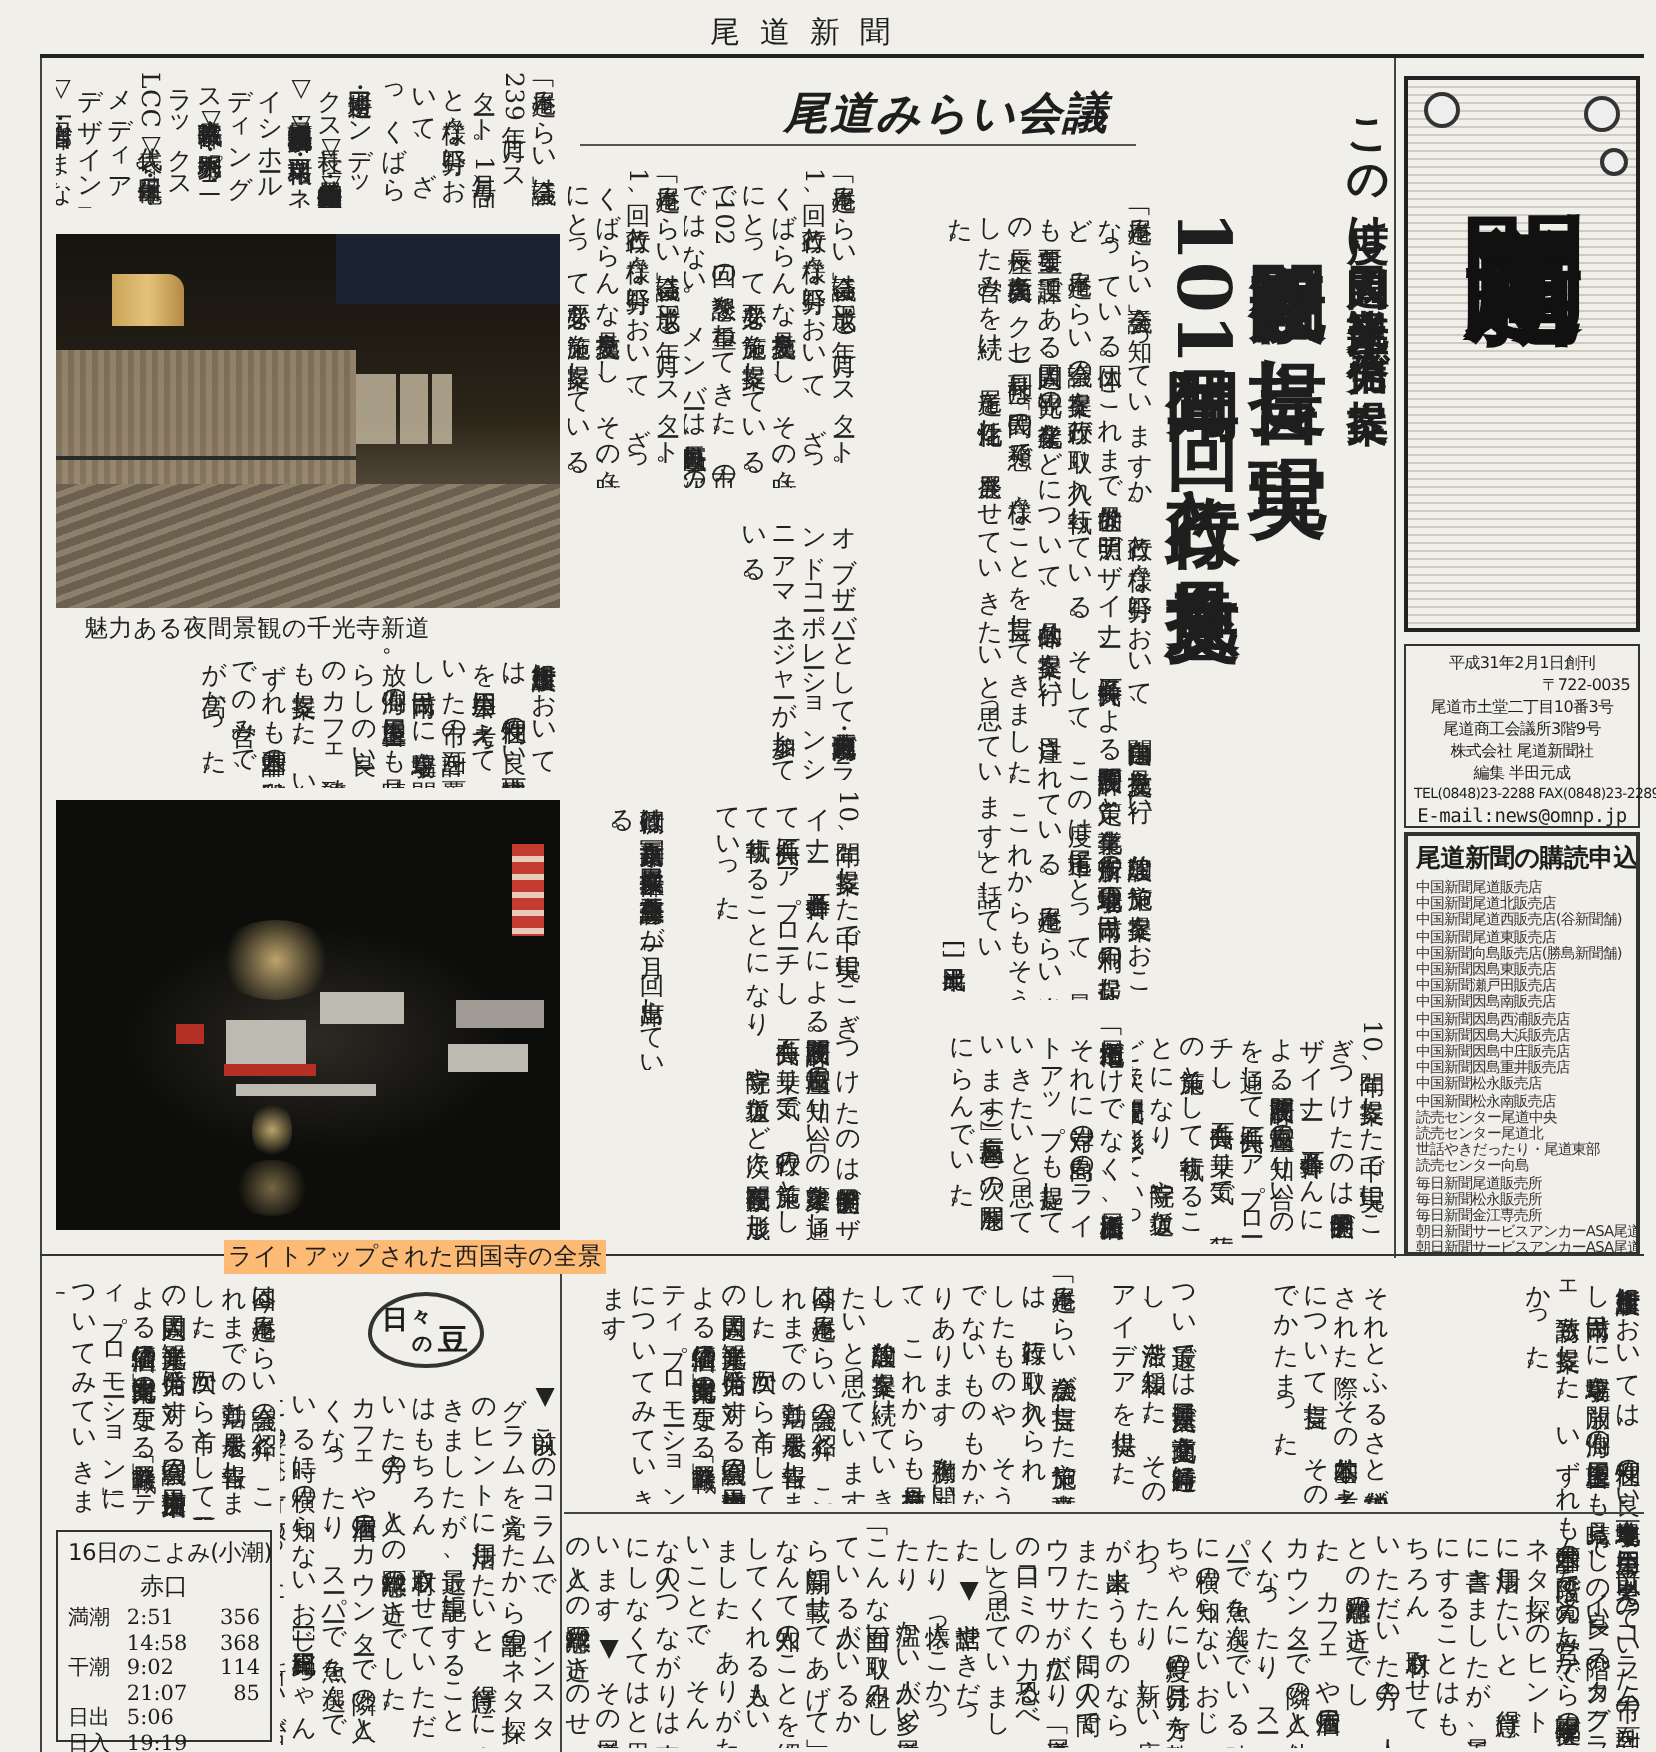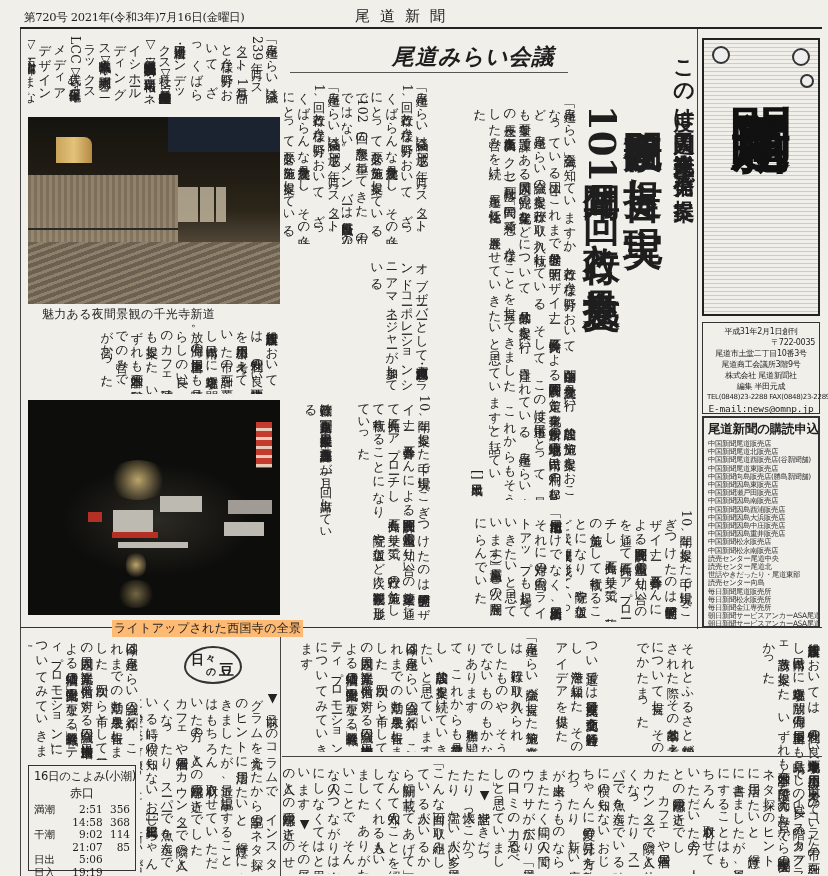--- a/index.html
+++ b/index.html
@@ -58,35 +58,34 @@
 
   .dist-box { position: absolute; left: 702px; top: 416px; width: 118px; height: 212px; border: 2px solid #333; padding: 3px 4px; font-family: "DejaVu Sans", sans-serif; overflow: hidden; }
   .dist-title { font-size: 12.5px; font-weight: bold; white-space: nowrap; letter-spacing: -0.2px; margin-bottom: 2px; }
   .dist-item { font-size: 7.4px; line-height: 8.2px; white-space: nowrap; letter-spacing: -0.4px; color: #333; }
 
   .koyomi { position: absolute; left: 28px; top: 765px; width: 108px; height: 106px; border: 1px solid #333; padding: 3px 5px; font-family: "DejaVu Sans", sans-serif; }
   .ko-title { font-size: 11.5px; white-space: nowrap; letter-spacing: -0.3px; }
   .ko-place { font-size: 12px; text-align: center; margin: 1px 0; }
   .ko-row { display: flex; font-size: 10.5px; line-height: 12.5px; font-family: "DejaVu Serif", serif; }
   .ko-row .l { width: 30px; font-family: "DejaVu Sans", sans-serif; }
-  .ko-row .t { width: 40px; text-align: right; }
+  .ko-row .t { width: 40px; text-align: left; }
   .ko-row .v { width: 28px; text-align: right; }
 
   .mame { position: absolute; left: 184px; top: 646px; width: 58px; height: 38px; border: 2px solid #333; border-radius: 50% 50% 50% 50% / 55% 55% 45% 45%; background: #f1efea; }
   .mame span { position: absolute; font-family: "DejaVu Sans", sans-serif; font-weight: bold; }
 
   .byline { position: absolute; font-size: 12px; }
   .vline { position: absolute; width: 1px; background: #444; }
   .hline { position: absolute; height: 1px; background: #444; }
 </style>
 </head>
 <body>
 
 <div class="masthead">
-  <div class="mh-left">第720号 2021年(令和3年)7月16日(金曜日)</div>
   <div class="mh-center">尾道新聞</div>
 </div>
 <div class="rule-top"></div>
 
 <div class="vline" style="left:20px; top:29px; height:847px;"></div>
 <div class="vline" style="left:697px; top:29px; height:600px;"></div>
 <div class="hline" style="left:20px; top:627px; width:802px; background:#333;"></div>
 <div class="vline" style="left:280px; top:629px; height:247px;"></div>
 
 <div class="logo-box">

